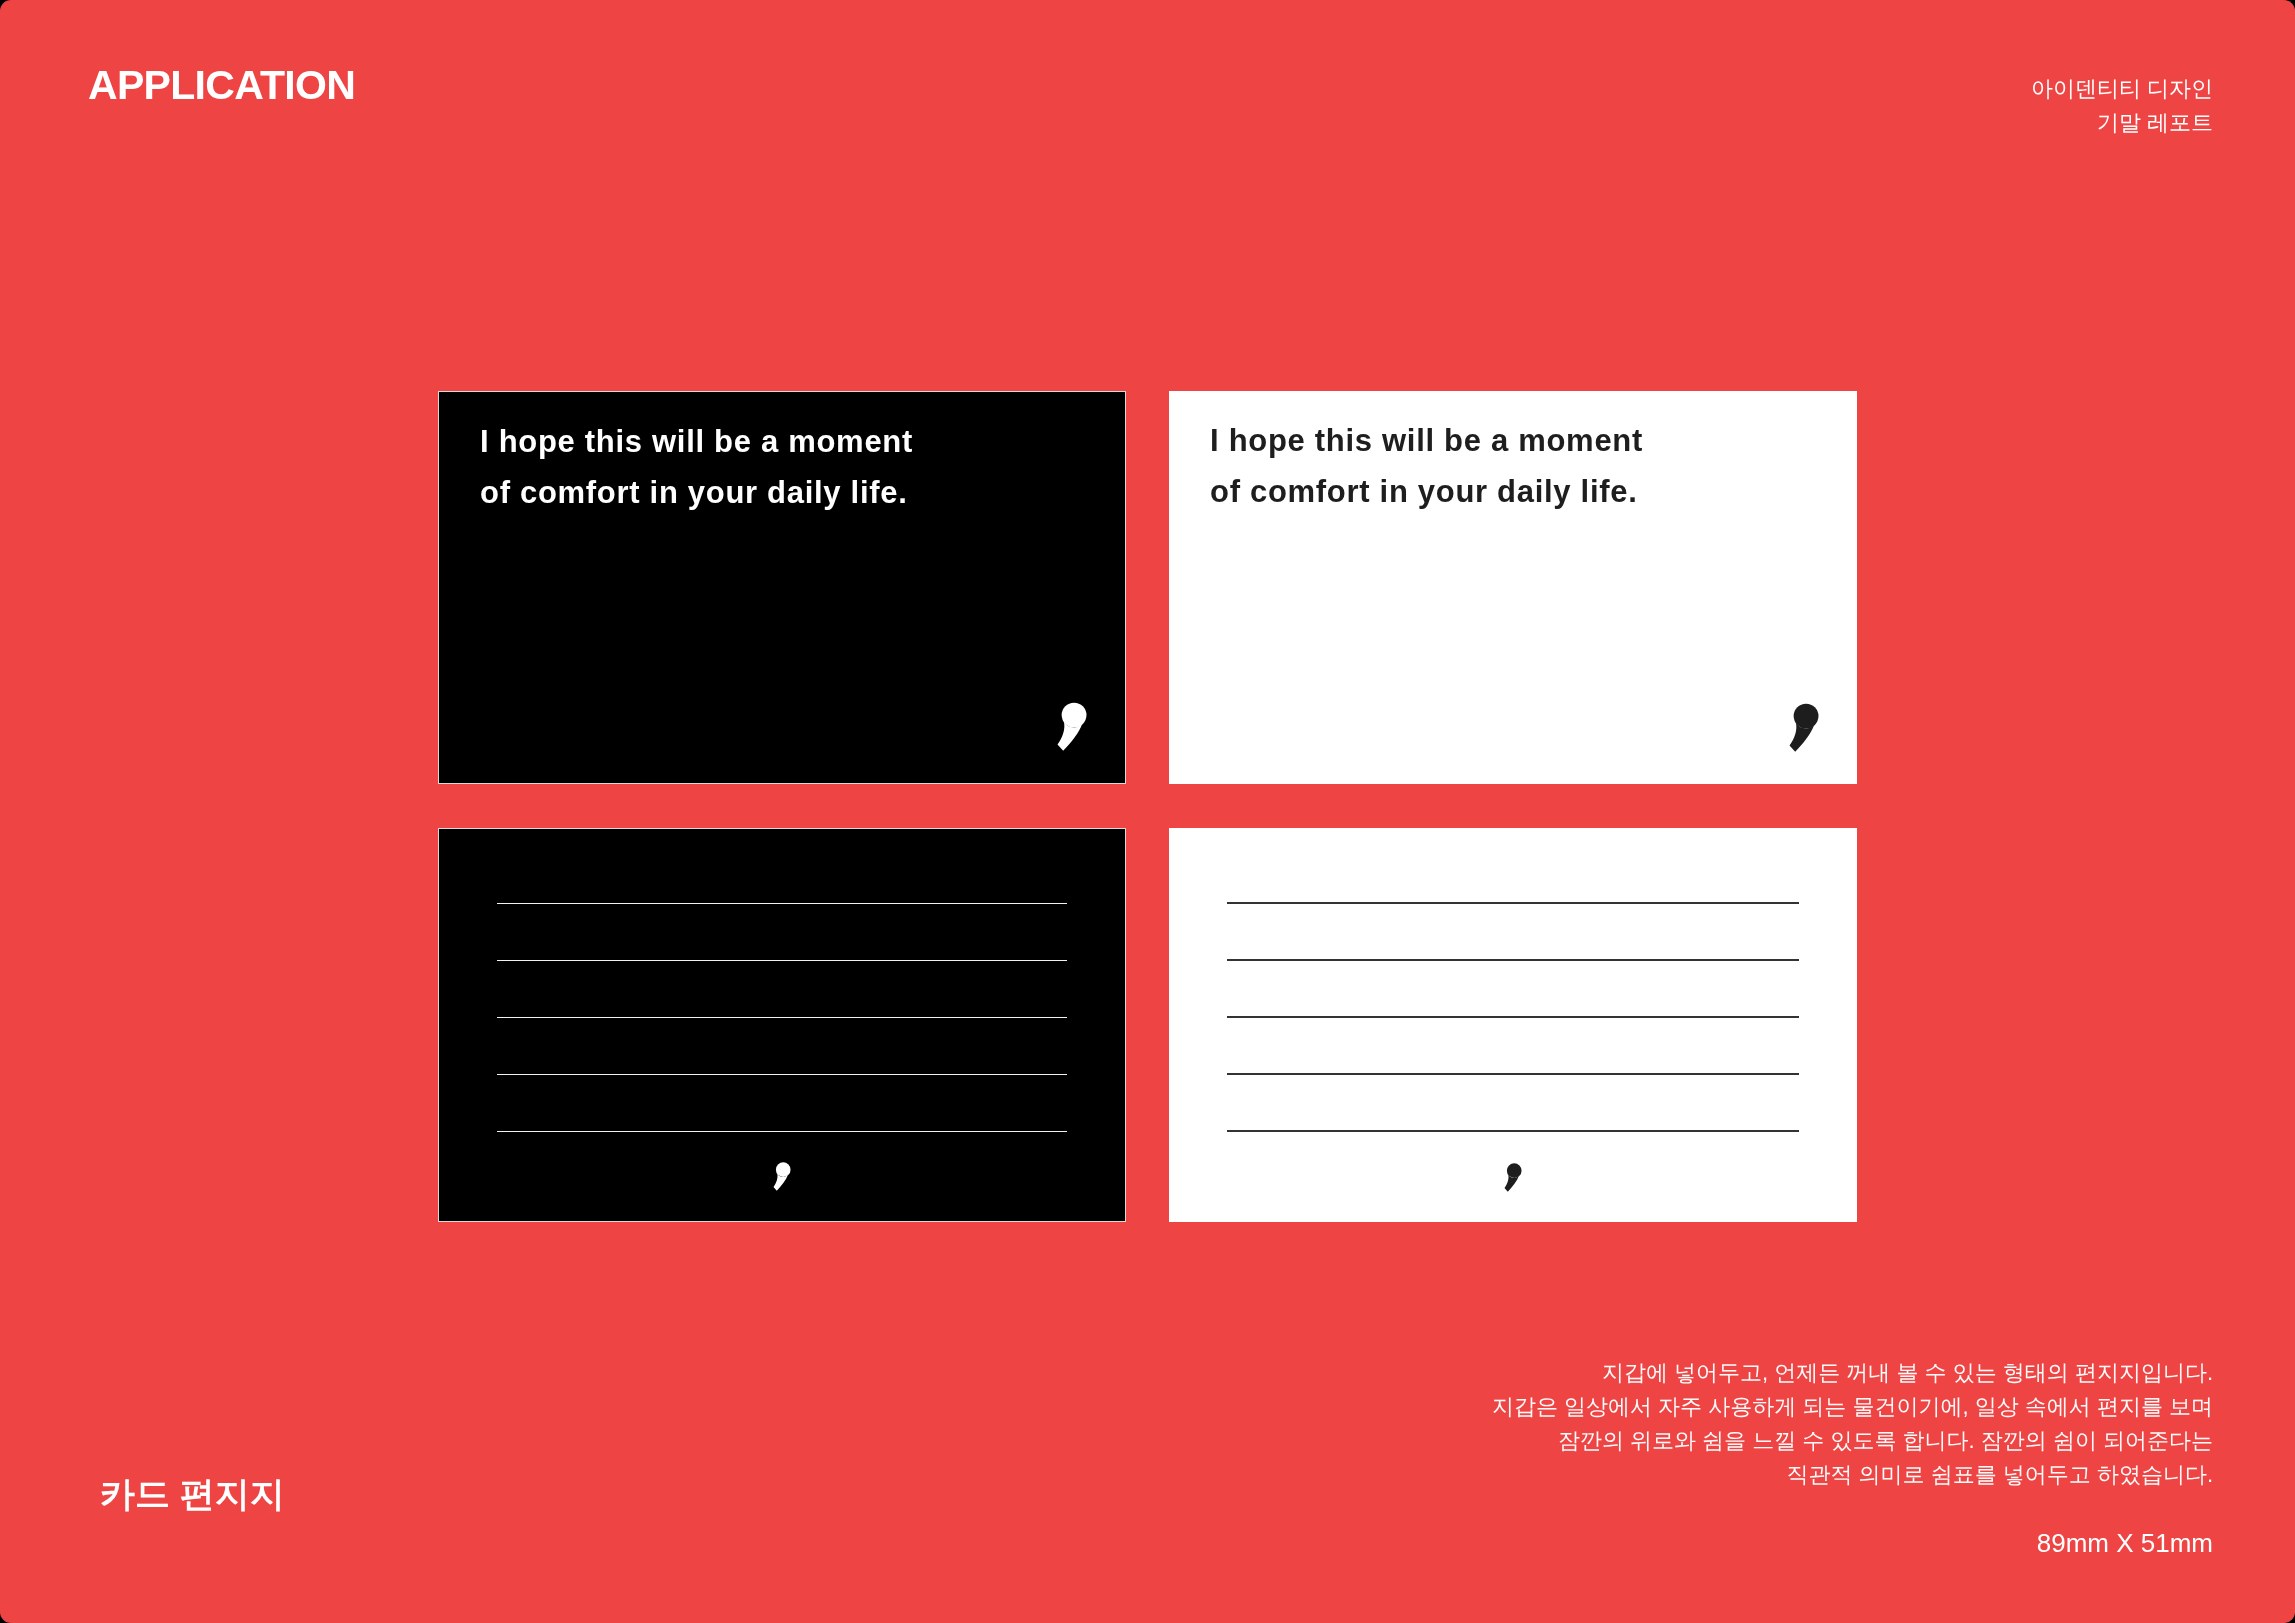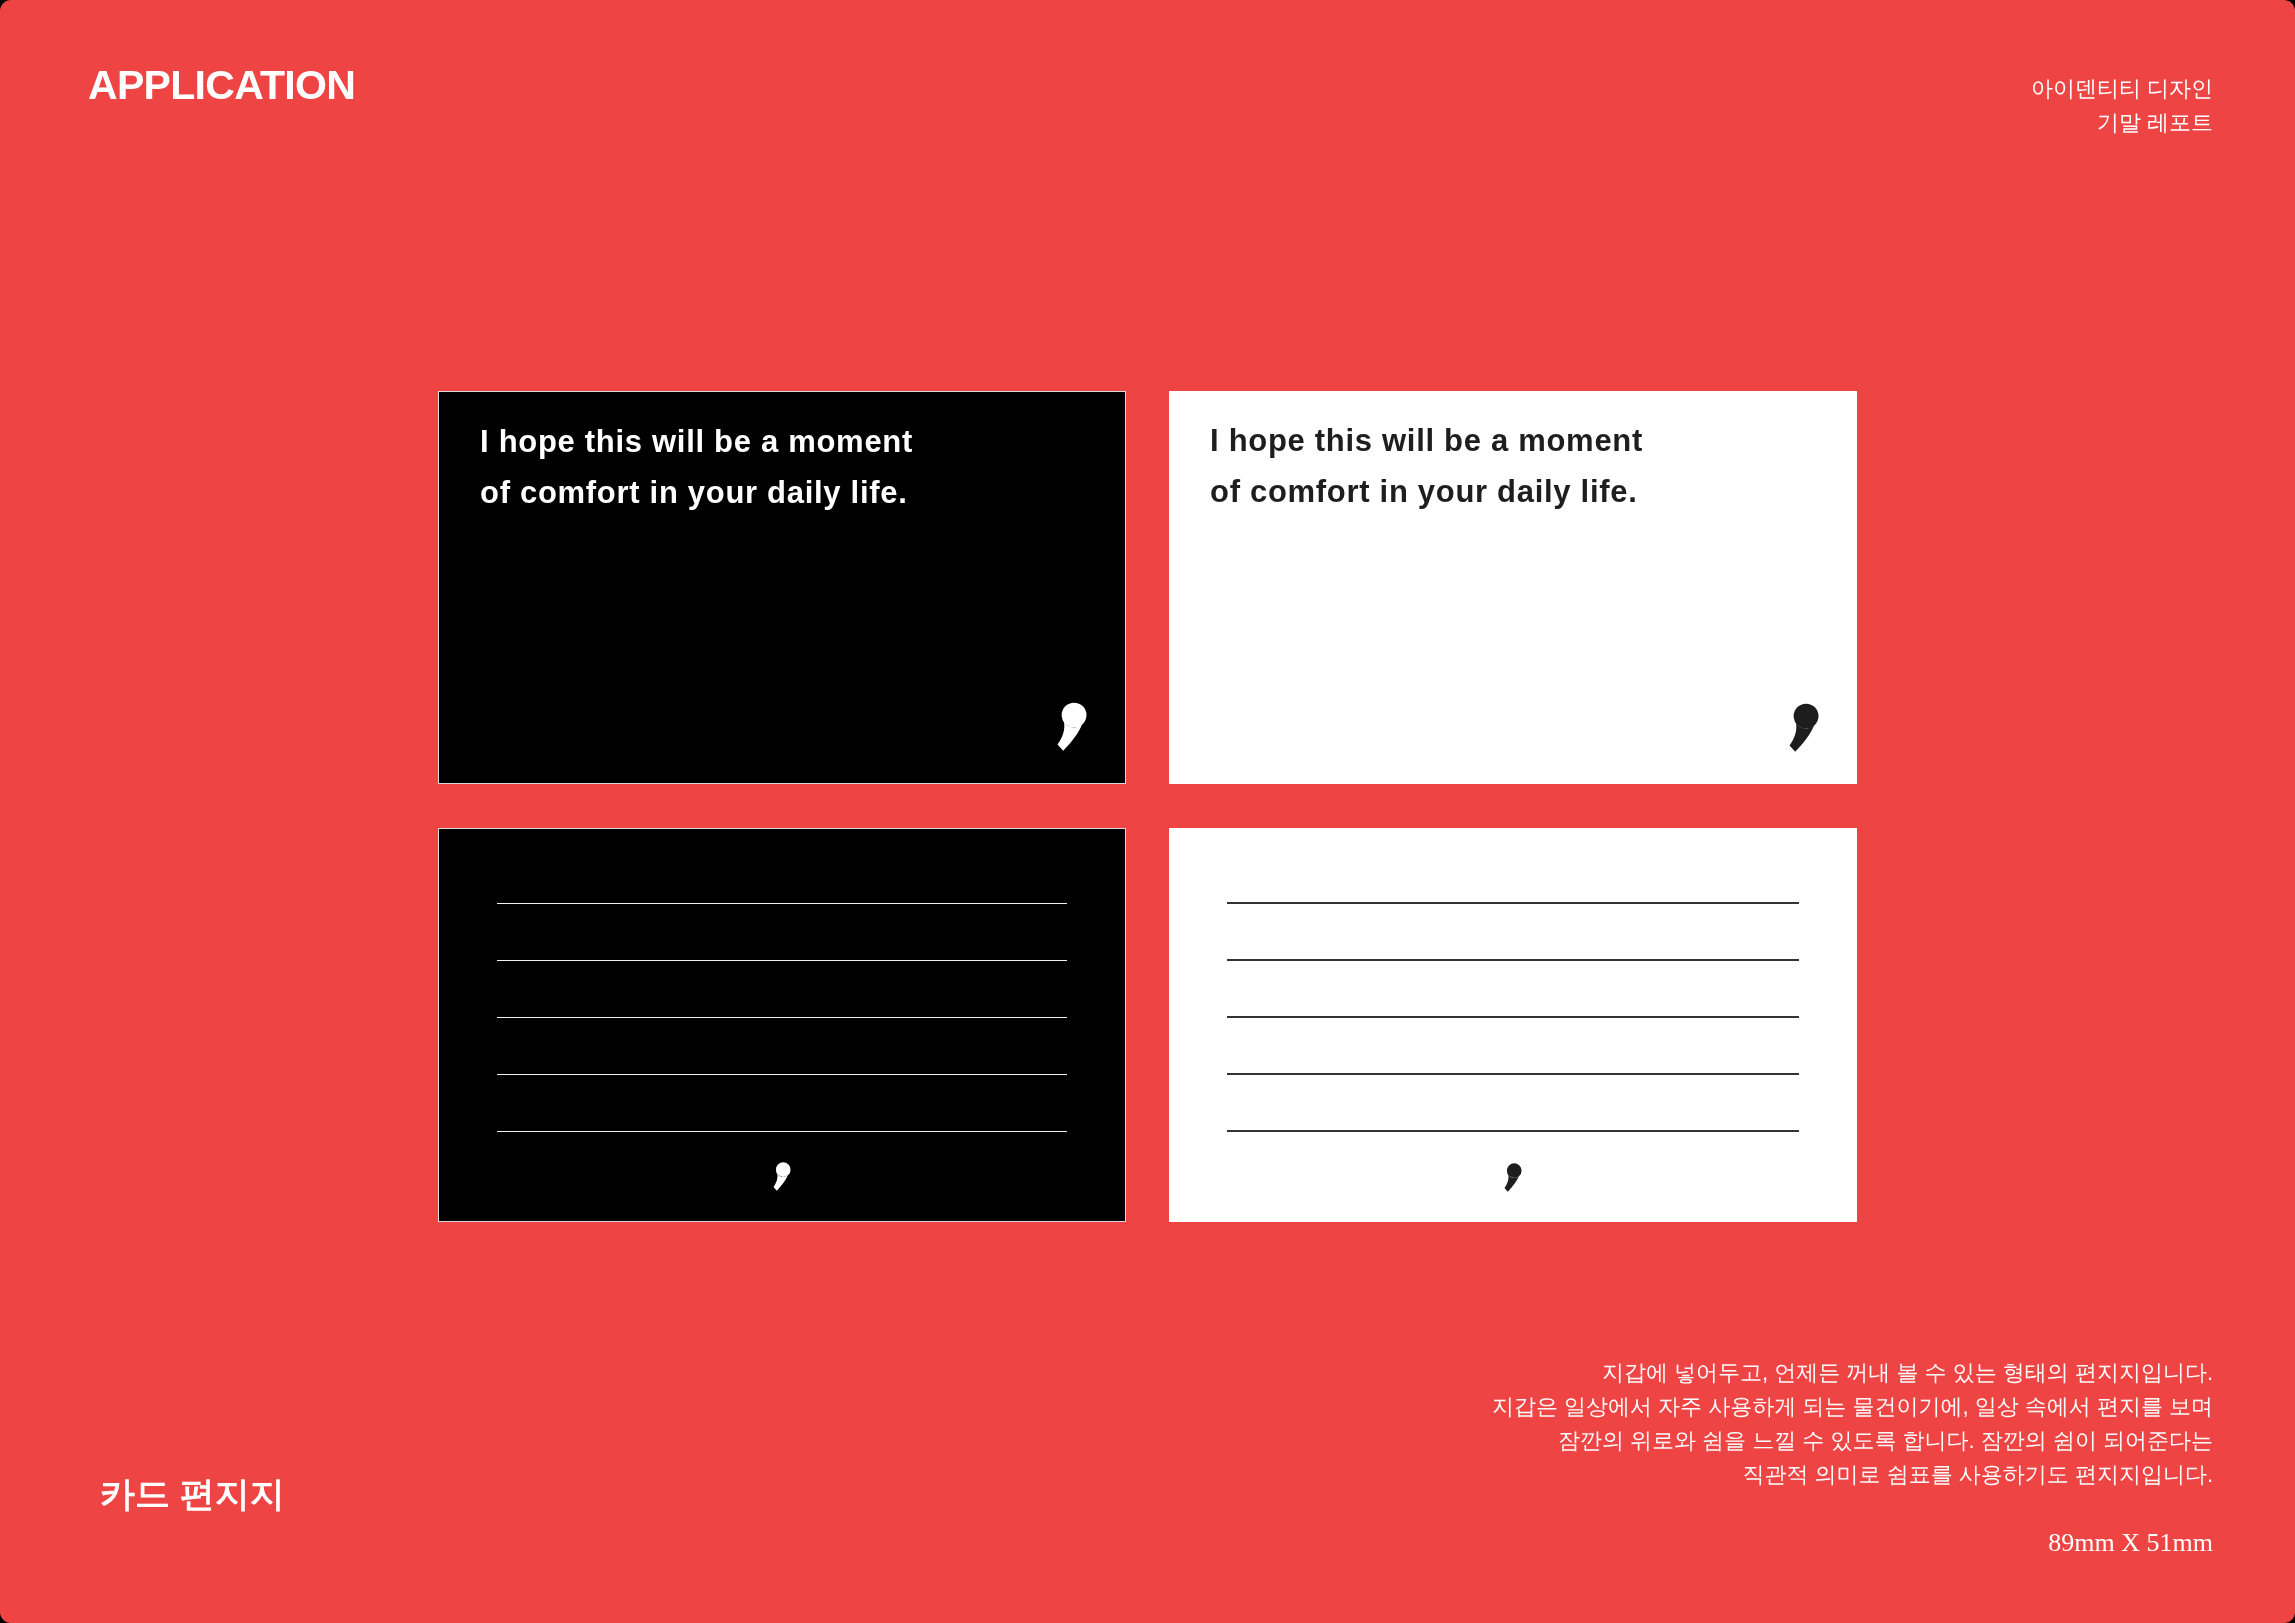--- a/index.html
+++ b/index.html
@@ -139,21 +139,20 @@
     line-height: 34px;
   }
   .size-label {
     position: absolute;
     right: 82px;
     top: 1530px;
     color: #ffffff;
     font-size: 26px;
     font-weight: 400;
     line-height: 1;
-    font-family: Liberation Serif, serif;
   }
 </style>
 </head>
 <body>
 
 <div class="page">
 
   <h1 class="page-title">APPLICATION</h1>
 
   <div class="header-meta">
@@ -206,18 +205,18 @@
       <path class="fill-black" d="M13 36C17 52 11 68 1 82L12 94C28 77 42 60 49 41C44 46 39 49 33 49C24 49 16 44 13 36Z"></path>
     </svg>
   </div>
 
   <h2 class="product-title">카드 편지지</h2>
 
   <div class="description">
     <div>지갑에 넣어두고, 언제든 꺼내 볼 수 있는 형태의 편지지입니다.</div>
     <div>지갑은 일상에서 자주 사용하게 되는 물건이기에, 일상 속에서 편지를 보며</div>
     <div>잠깐의 위로와 쉼을 느낄 수 있도록 합니다. 잠깐의 쉼이 되어준다는</div>
-    <div>직관적 의미로 쉼표를 사용하기도 편지지입니다.</div>
+    <div>직관적 의미로 쉼표를 넣어두고 하였습니다.</div>
   </div>
   <div class="size-label">89mm X 51mm</div>
 
 </div>
 
 
 </body></html>

